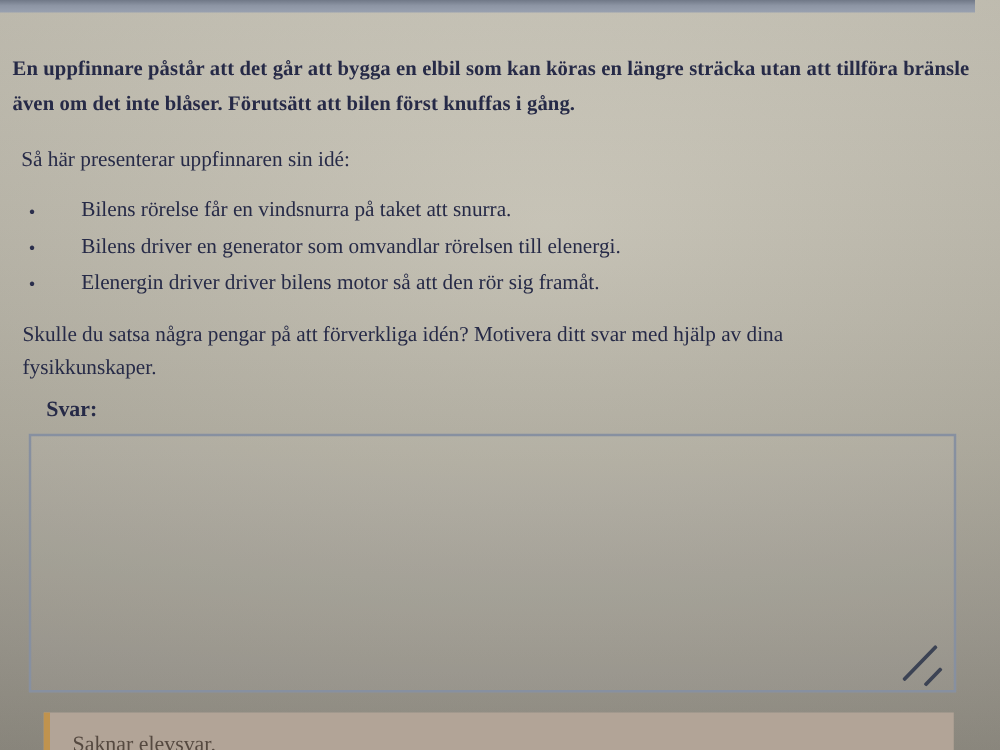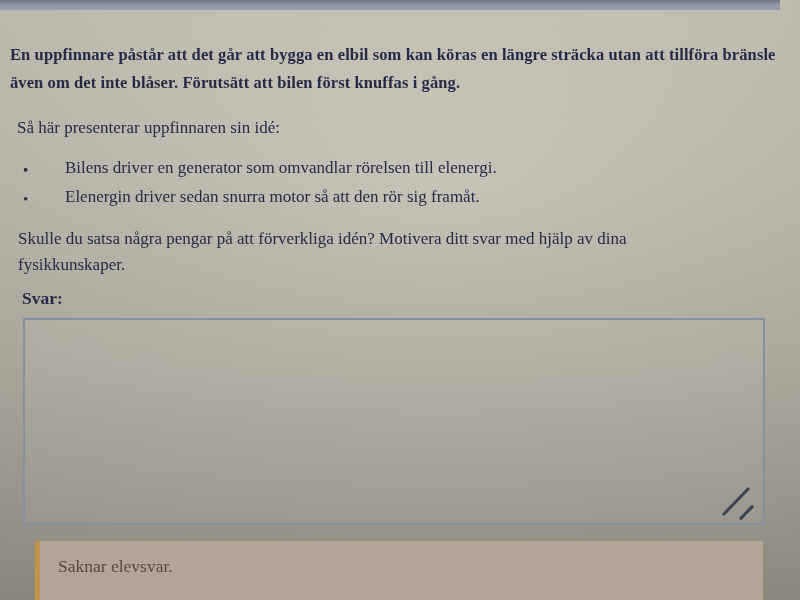--- a/index.html
+++ b/index.html
@@ -60,21 +60,21 @@
   }
 
   .task {
     margin: 15px 0 0 18px;
     max-width: 690px;
     font-size: 17px;
     line-height: 26px;
   }
 
   .svar {
-    margin: 10px 0 0 22px;
+    margin: 10px 0 0 37px;
     font-size: 17.5px;
     font-weight: bold;
   }
 
   .answer-wrap {
     position: relative;
     margin: 9px 0 0 23px;
     width: 742px;
     height: 207px;
   }
@@ -129,28 +129,29 @@
 
   <div class="top-band"></div>
 
   <p class="intro">En uppfinnare påstår att det går att bygga en elbil som kan köras en längre sträcka utan att tillföra bränsle även om det inte blåser. Förutsätt att bilen först knuffas i gång.</p>
 
   <p class="lead">Så här presenterar uppfinnaren sin idé:</p>
 
   <ul class="bullets">
     <li>
       <span class="dot">•</span>
+      <span>Bilens rörelse får en vindsnurra på taket att snurra.</span>
     </li>
     <li>
       <span class="dot">•</span>
       <span>Bilens driver en generator som omvandlar rörelsen till elenergi.</span>
     </li>
     <li>
       <span class="dot">•</span>
-      <span>Elenergin driver sedan snurra motor så att den rör sig framåt.</span>
+      <span>Elenergin driver driver bilens motor så att den rör sig framåt.</span>
     </li>
   </ul>
 
   <p class="task">Skulle du satsa några pengar på att förverkliga idén? Motivera ditt svar med hjälp av dina fysikkunskaper.</p>
 
   <p class="svar">Svar:</p>
 
   <div class="answer-wrap">
     <textarea class="answer-box" aria-label="Svar:" style=""></textarea>
     <div class="grip">

